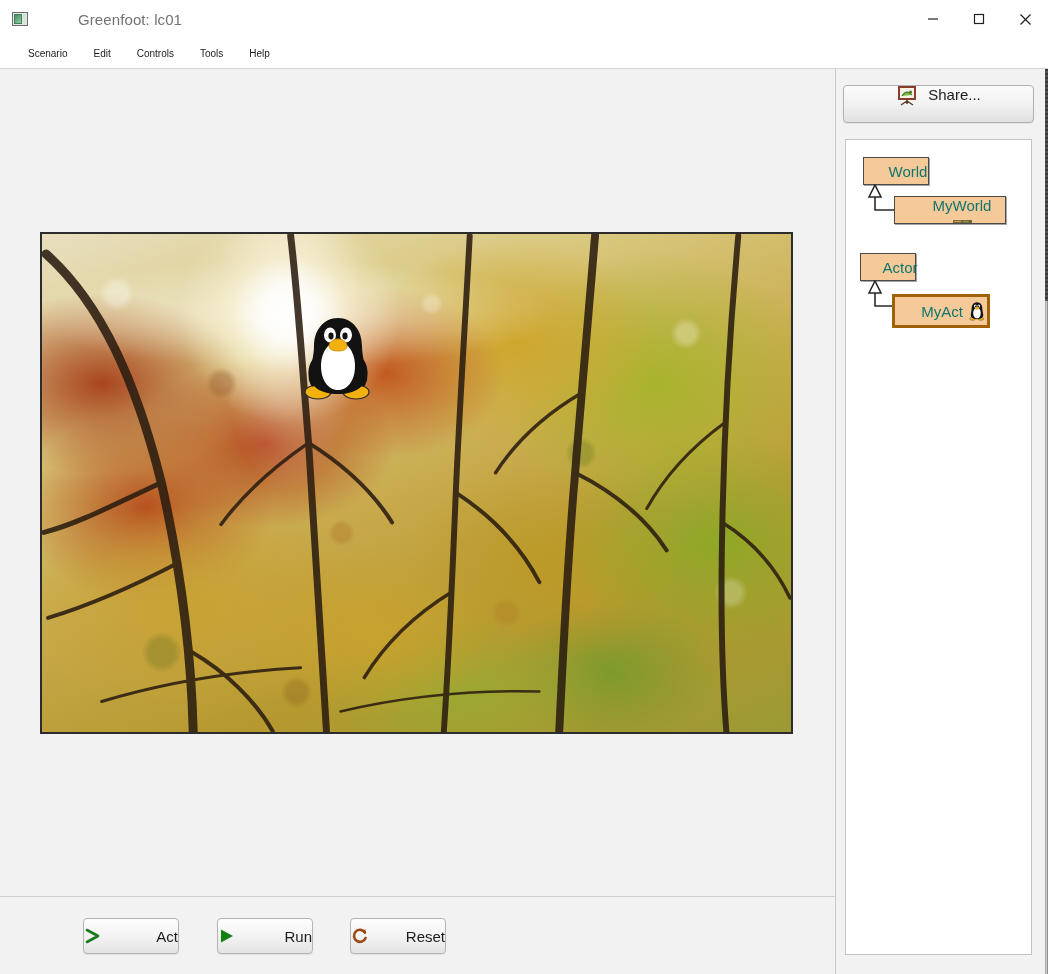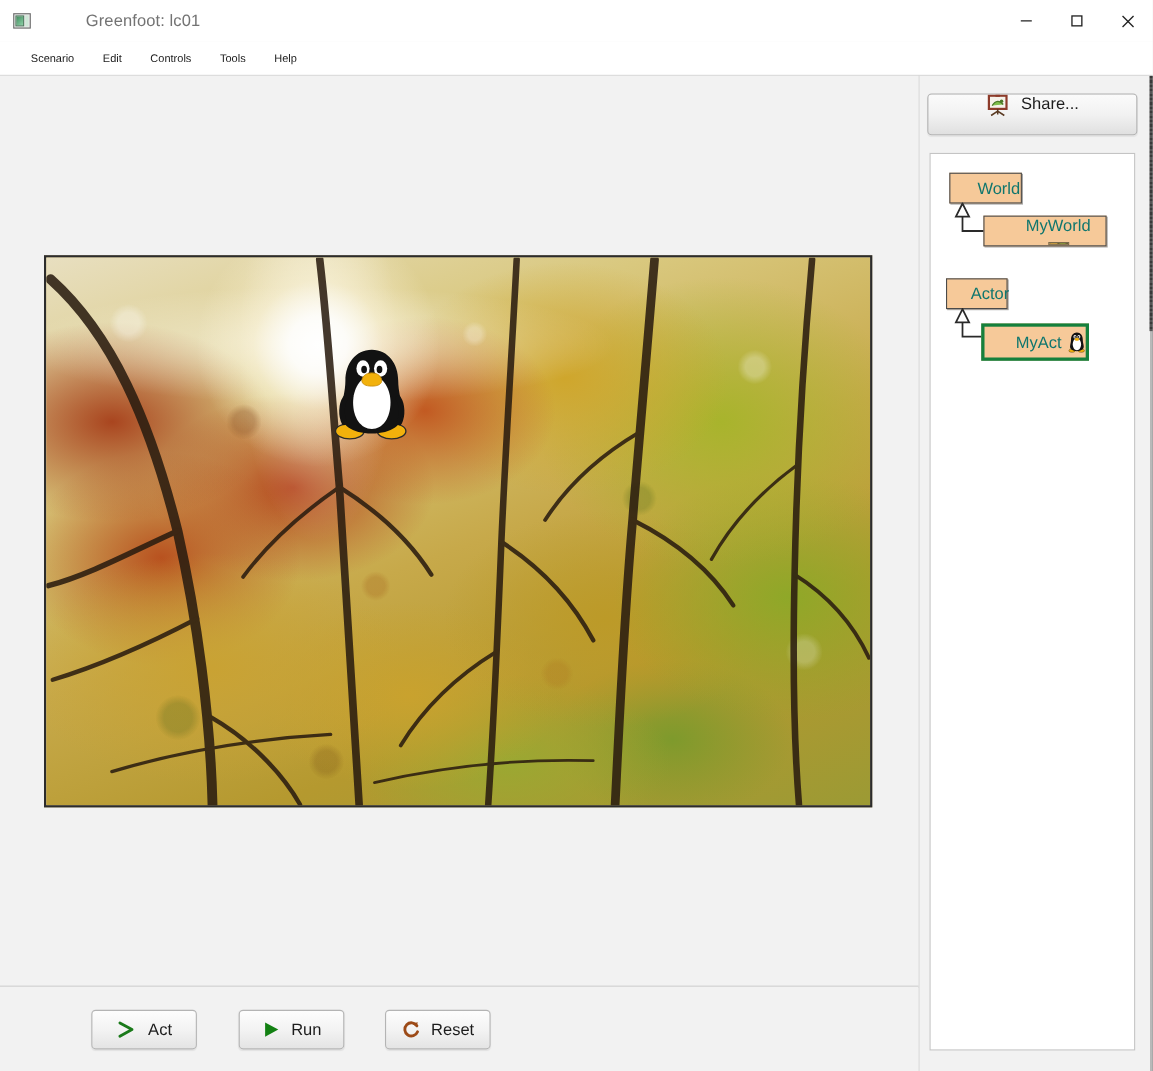--- a/index.html
+++ b/index.html
@@ -171,21 +171,21 @@
     background: #f2f2f2;
     display: flex;
     align-items: center;
   }
   .ctl-btn {
     height: 36px;
     min-width: 96px;
     border: 1px solid #b4b4b4;
     border-radius: 4px;
     background: linear-gradient(180deg,#fdfdfd 0%,#f3f3f3 50%,#e4e4e4 100%);
-    display: flex; align-items: center; justify-content: center;
+    display: flex; align-items: center; justify-content: space-between;
     gap: 9px;
     font-size: 15px;
     color: #1c1c1c;
     box-shadow: 0 1px 1px rgba(0,0,0,0.07);
   }
   #act-button  { margin-left: 83px; }
   #run-button  { margin-left: 38px; }
   #reset-button{ margin-left: 37px; }
 
   .speed-wrap {
@@ -263,23 +263,22 @@
     display: flex;
     align-items: center;
     justify-content: center;
     gap: 6px;
     font-size: 15px;
     color: #0f766e;
     box-shadow: 1px 1px 0 rgba(0,0,0,0.35);
     padding-left: 24px;
   }
   .cls.selected {
-    border: 3px solid #15803d;
+    border: 3px solid #a16207;
     box-shadow: none;
-    justify-content: flex-end;
   }
   .cls .thumb {
     width: 19px; height: 14px;
     border: 1px solid #7a6a4a;
     background:
       radial-gradient(circle at 25% 30%, #cfa040 0 22%, rgba(0,0,0,0) 26%),
       radial-gradient(circle at 70% 60%, #8a9a3a 0 20%, rgba(0,0,0,0) 26%),
       radial-gradient(circle at 50% 85%, #6b5a2a 0 22%, rgba(0,0,0,0) 28%),
       linear-gradient(150deg,#b98b33,#7c7a34 60%,#4f4a22);
   }

